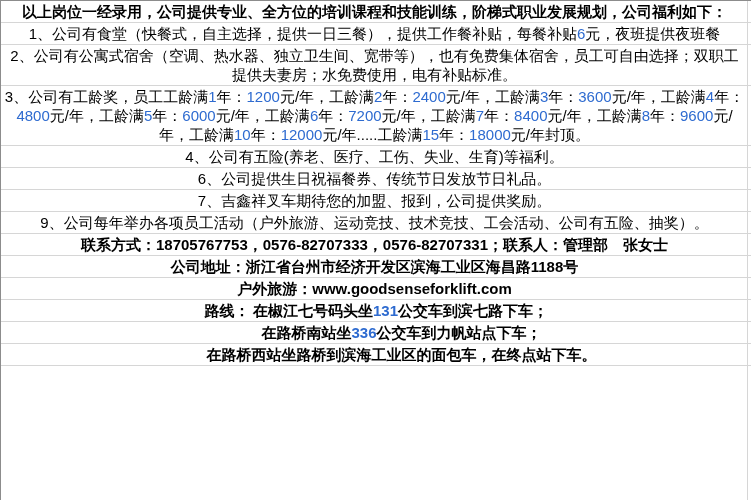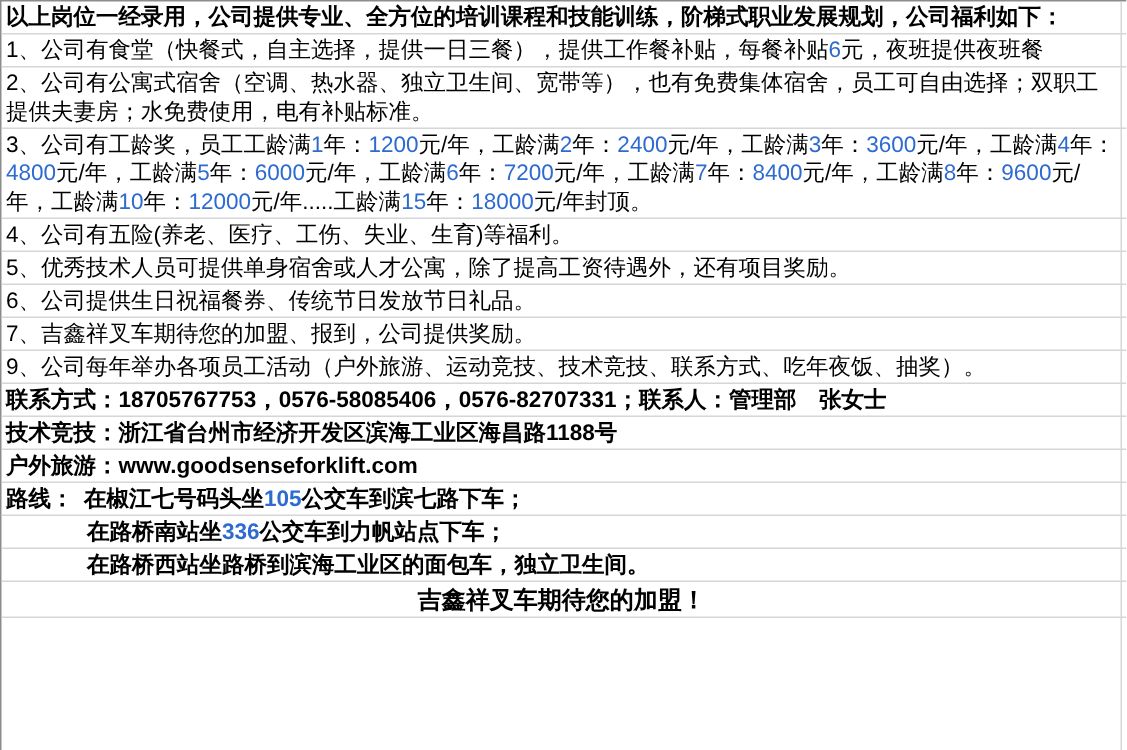--- a/index.html
+++ b/index.html
@@ -7,46 +7,44 @@
     width:751px;height:500px;overflow:hidden;background:#ffffff;
     font-family:"Liberation Sans","DejaVu Sans",sans-serif;color:#000;
   }
   .sheet{
     position:relative;width:751px;height:500px;box-sizing:border-box;
     border-top:1px solid #8c8c8c;border-left:1px solid #8c8c8c;background:#fff;
   }
   .row{
     padding:1px 6px 1px 3px;font-size:15px;line-height:19px;
     border-bottom:1px solid var(--grid,#d6d6d6);
-    white-space:normal;word-break:break-all;
+    white-space:normal;word-break:break-all;text-align:center;
   }
   .row.bold{font-weight:bold;}
   .row.center{text-align:center;font-size:16px;padding-top:3px;}
   .row.indent{padding-left:57px;}
   .no{color:#000;}
   .label{display:inline-block;min-width:52px;}
   .num{color:var(--num,#2e6bd0);}
   .vline{position:absolute;top:0;right:3px;width:1px;height:100%;background:var(--grid,#d6d6d6);}
 </style>
 </head>
 <body>
 
 <div class="sheet">
   <div>
       <div class="row bold"><span>以上岗位一经录用，公司提供专业、全方位的培训课程和技能训练，阶梯式职业发展规划，公司福利如下：</span></div>
       <div class="row"><span class="no">1、</span><span>公司有食堂（快餐式，自主选择，提供一日三餐），提供工作餐补贴，每餐补贴<span class="num">6</span>元，夜班提供夜班餐</span></div>
       <div class="row"><span class="no">2、</span><span>公司有公寓式宿舍（空调、热水器、独立卫生间、宽带等），也有免费集体宿舍，员工可自由选择；双职工提供夫妻房；水免费使用，电有补贴标准。</span></div>
       <div class="row"><span class="no">3、</span><span>公司有工龄奖，员工工龄满<span class="num">1</span>年：<span class="num">1200</span>元/年，工龄满<span class="num">2</span>年：<span class="num">2400</span>元/年，工龄满<span class="num">3</span>年：<span class="num">3600</span>元/年，工龄满<span class="num">4</span>年：<span class="num">4800</span>元/年，工龄满<span class="num">5</span>年：<span class="num">6000</span>元/年，工龄满<span class="num">6</span>年：<span class="num">7200</span>元/年，工龄满<span class="num">7</span>年：<span class="num">8400</span>元/年，工龄满<span class="num">8</span>年：<span class="num">9600</span>元/年，工龄满<span class="num">10</span>年：<span class="num">12000</span>元/年.....工龄满<span class="num">15</span>年：<span class="num">18000</span>元/年封顶。</span></div>
       <div class="row"><span class="no">4、</span><span>公司有五险(养老、医疗、工伤、失业、生育)等福利。</span></div>
-      <div class="row"><span class="no">5、</span><span>优秀技术人员可提供单身宿舍或人才公寓，除了提高工资待遇外，还有项目奖励。</span></div>
       <div class="row"><span class="no">6、</span><span>公司提供生日祝福餐券、传统节日发放节日礼品。</span></div>
       <div class="row"><span class="no">7、</span><span>吉鑫祥叉车期待您的加盟、报到，公司提供奖励。</span></div>
-      <div class="row"><span class="no">9、</span><span>公司每年举办各项员工活动（户外旅游、运动竞技、技术竞技、联系方式、吃年夜饭、抽奖）。</span></div>
-      <div class="row bold"><span>联系方式：18705767753，0576-58085406，0576-82707331；联系人：管理部　张女士</span></div>
-      <div class="row bold"><span>技术竞技：浙江省台州市经济开发区滨海工业区海昌路1188号</span></div>
+      <div class="row"><span class="no">9、</span><span>公司每年举办各项员工活动（户外旅游、运动竞技、技术竞技、工会活动、公司有五险、抽奖）。</span></div>
+      <div class="row bold"><span>联系方式：18705767753，0576-82707333，0576-82707331；联系人：管理部　张女士</span></div>
+      <div class="row bold"><span>公司地址：浙江省台州市经济开发区滨海工业区海昌路1188号</span></div>
       <div class="row bold"><span>户外旅游：www.goodsenseforklift.com</span></div>
-      <div class="row bold"><span class="label">路线：</span><span>在椒江七号码头坐<span class="num">105</span>公交车到滨七路下车；</span></div>
+      <div class="row bold"><span class="label">路线：</span><span>在椒江七号码头坐<span class="num">131</span>公交车到滨七路下车；</span></div>
       <div class="row bold indent"><span>在路桥南站坐<span class="num">336</span>公交车到力帆站点下车；</span></div>
-      <div class="row bold indent"><span>在路桥西站坐路桥到滨海工业区的面包车，独立卫生间。</span></div>
-      <div class="row bold center"><span>吉鑫祥叉车期待您的加盟！</span></div>
+      <div class="row bold indent"><span>在路桥西站坐路桥到滨海工业区的面包车，在终点站下车。</span></div>
     </div>
   <div class="vline"></div>
 </div>
 
 </body></html>

